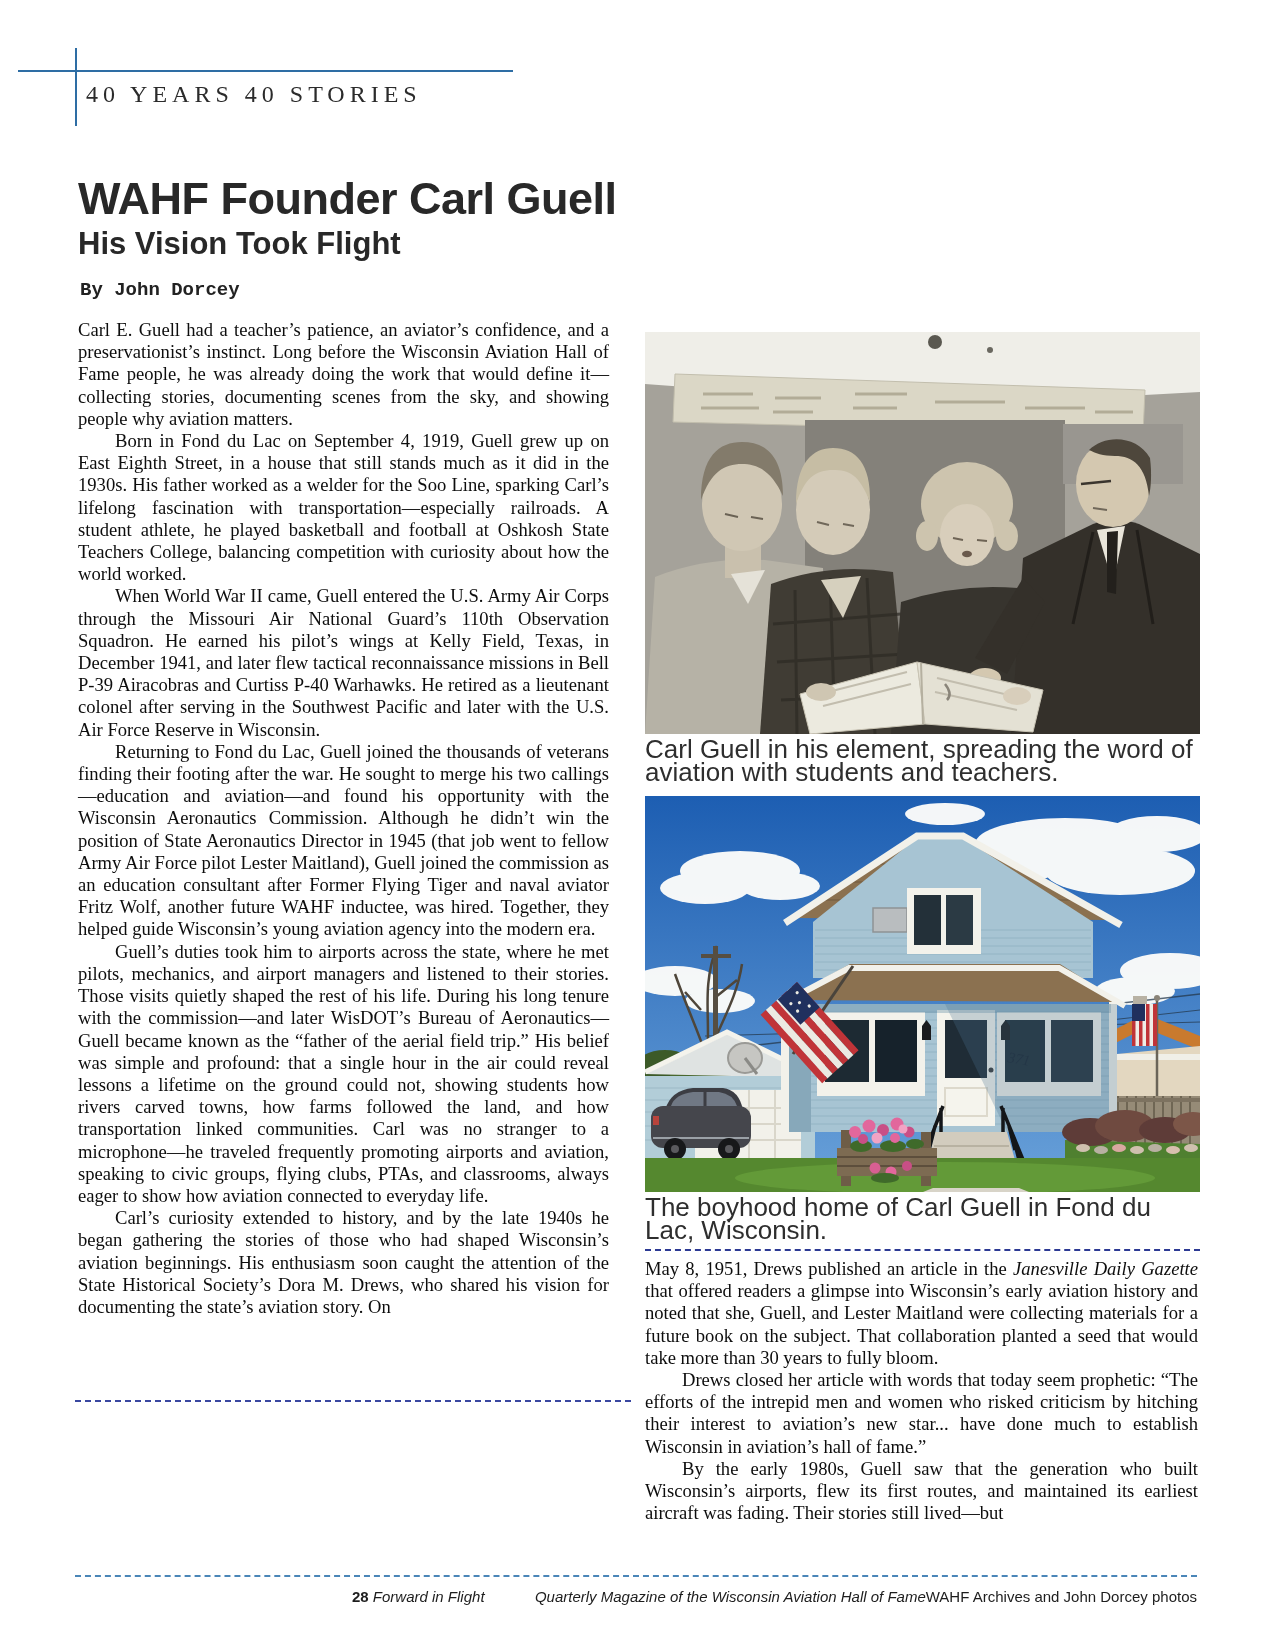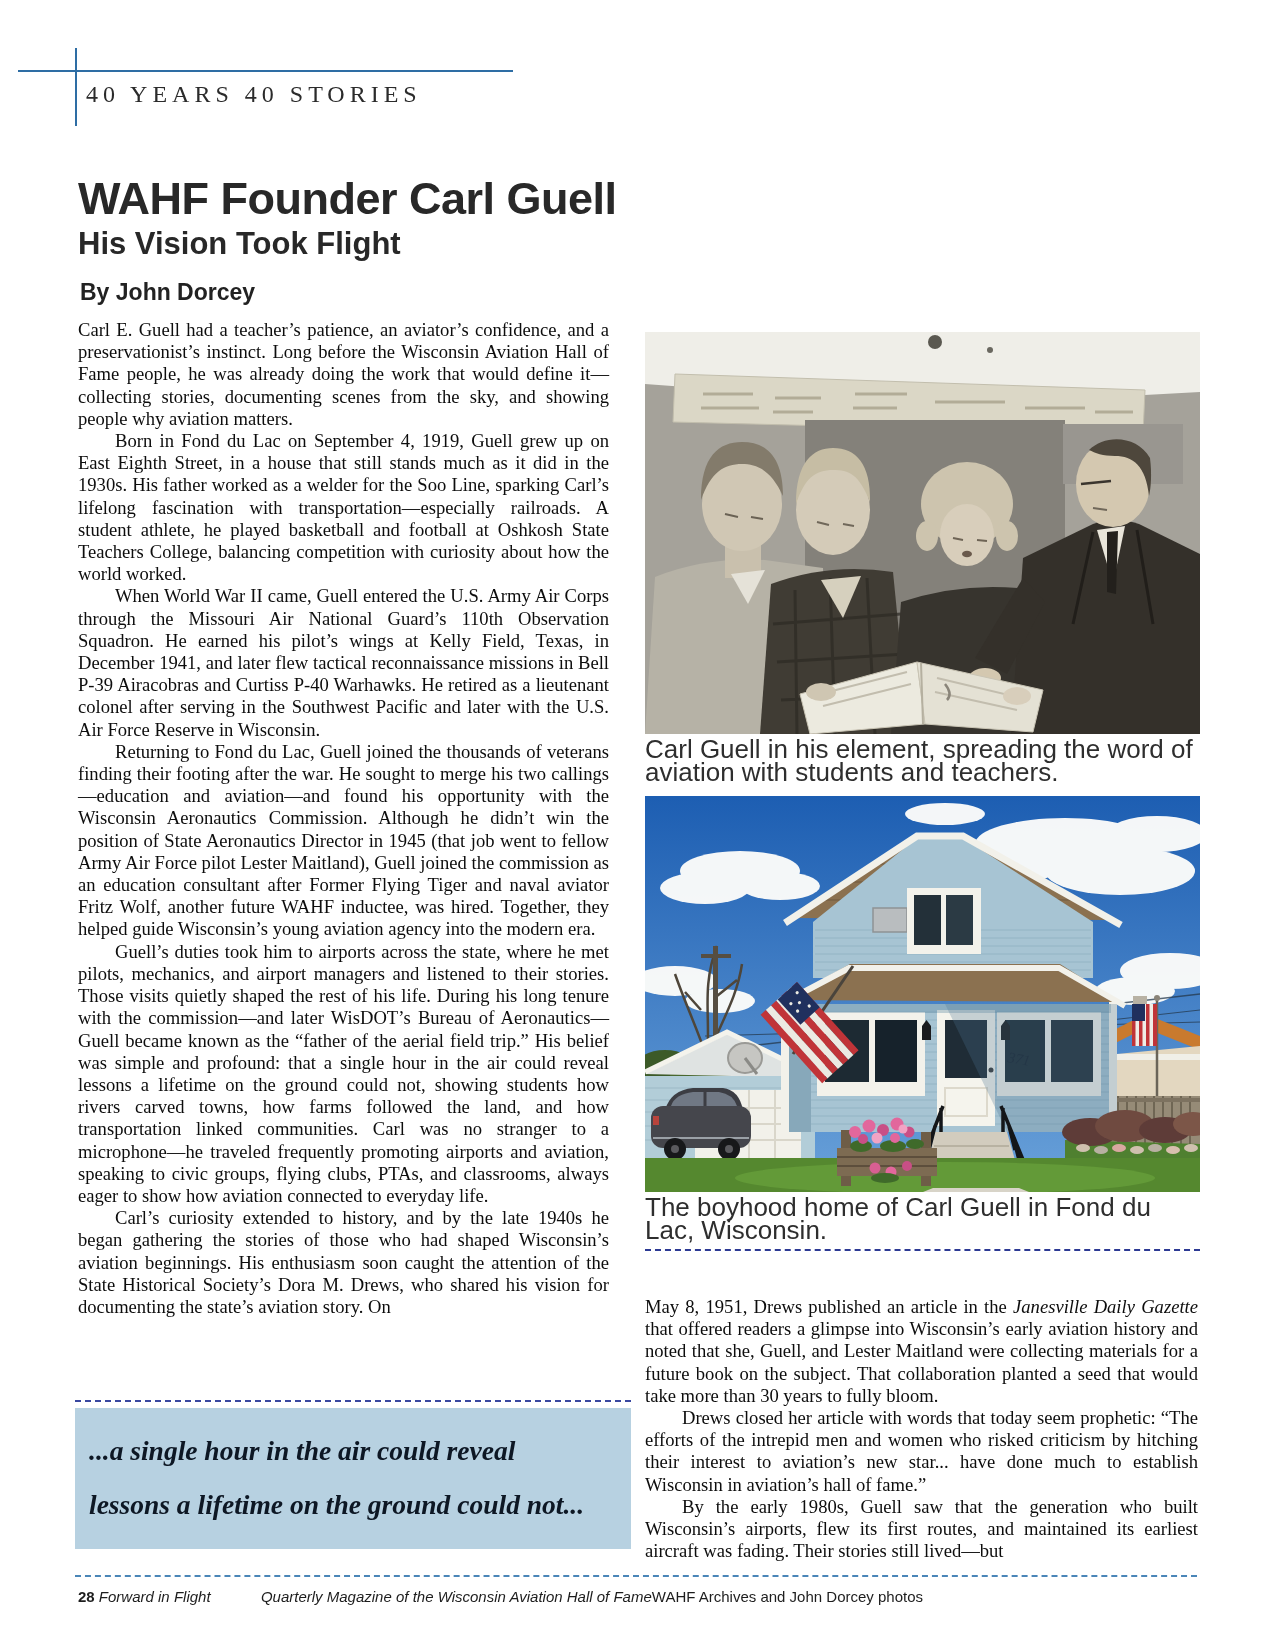--- a/index.html
+++ b/index.html
@@ -8,43 +8,43 @@
   .abs{position:absolute;margin-top:24px;}
   
   .rule-h{left:18px;top:46px;width:495px;height:2px;background:#2e6da4;}
   .rule-v{left:75px;top:24px;width:2px;height:78px;background:#2e6da4;}
   .eyebrow{left:86px;top:57px;font-size:24px;letter-spacing:5px;color:#2b2b2b;white-space:nowrap;}
   
   .headline{left:78px;top:149px;font-family:"Liberation Sans","DejaVu Sans",sans-serif;font-weight:bold;
             font-size:45px;letter-spacing:-.5px;color:#282828;white-space:nowrap;}
   .subhead{left:78px;top:202px;font-family:"Liberation Sans","DejaVu Sans",sans-serif;font-weight:bold;
            font-size:31px;color:#282828;white-space:nowrap;}
-  .byline{left:80px;top:255px;font-family:Liberation Sans, sans-serif;font-weight:bold;
-          font-size:23px;color:#222;}
+  .byline{left:80px;top:255px;font-family:Liberation Mono, monospace;font-weight:bold;
+          font-size:19px;color:#222;}
   
   .bodycol{font-size:18.6px;line-height:22.2px;text-align:justify;color:#0d0d0d;}
   .leftcol{left:78px;top:295px;width:531px;}
-  .rightcoltext{left:645px;top:1272px;width:553px;}
+  .rightcoltext{left:645px;top:1234px;width:553px;}
   .bodycol p{margin:0;text-indent:37px;}
   .bodycol p.noindent{text-indent:0;}
   
   .pq-rule{left:75px;top:1376px;width:556px;border-top:2px dashed #3947a0;height:0;}
   .pullquote{left:75px;top:1384px;width:556px;height:141px;background:#b7d1e1;box-sizing:border-box;
              padding:16px 10px 0 14px;}
   .pullquote .ql{font-family:"Liberation Serif","DejaVu Serif",serif;font-style:italic;font-weight:bold;
                  font-size:27.5px;line-height:54px;color:#0d1724;white-space:nowrap;}
   
   .photo1{left:645px;top:308px;width:555px;height:402px;}
   .photo2{left:645px;top:772px;width:555px;height:396px;}
   .caption{font-family:"Liberation Sans","DejaVu Sans",sans-serif;font-size:26px;line-height:23px;color:#2e2e2e;}
   .cap1{left:645px;top:714px;width:548px;}
   .cap2{left:645px;top:1172px;width:555px;padding-bottom:7px;border-bottom:2px dashed #2c3a94;box-sizing:border-box;}
   
   .foot-rule{left:75px;top:1551px;width:1122px;border-top:2px dashed #4a86b8;height:0;}
-  .footer{left:78px;top:1564px;width:1119px;display:flex;justify-content:flex-start;
+  .footer{left:78px;top:1564px;width:1119px;display:flex;justify-content:flex-end;
           font-family:"Liberation Sans","DejaVu Sans",sans-serif;font-size:15px;color:#1d1d1d;}
   .footer .num{font-weight:bold;}
   .footer .ital{font-style:italic;}
   .footer .gap{display:inline-block;width:42px;}
   svg{display:block;}
 </style>
 </head>
 <body>
 
 <div class="page">
@@ -60,24 +60,20 @@
   <div class="abs bodycol leftcol">
     <p class="noindent">Carl E. Guell had a teacher’s patience, an aviator’s confidence, and a preservationist’s instinct. Long before the Wisconsin Aviation Hall of Fame people, he was already doing the work that would define it—collecting stories, documenting scenes from the sky, and showing people why aviation matters.</p>
     <p>Born in Fond du Lac on September 4, 1919, Guell grew up on East Eighth Street, in a house that still stands much as it did in the 1930s. His father worked as a welder for the Soo Line, sparking Carl’s lifelong fascination with transportation—especially railroads. A student athlete, he played basketball and football at Oshkosh State Teachers College, balancing competition with curiosity about how the world worked.</p>
     <p>When World War II came, Guell entered the U.S. Army Air Corps through the Missouri Air National Guard’s 110th Observation Squadron. He earned his pilot’s wings at Kelly Field, Texas, in December 1941, and later flew tactical reconnaissance missions in Bell P-39 Airacobras and Curtiss P-40 Warhawks. He retired as a lieutenant colonel after serving in the Southwest Pacific and later with the U.S. Air Force Reserve in Wisconsin.</p>
     <p>Returning to Fond du Lac, Guell joined the thousands of veterans finding their footing after the war. He sought to merge his two callings—education and aviation—and found his opportunity with the Wisconsin Aeronautics Commission. Although he didn’t win the position of State Aeronautics Director in 1945 (that job went to fellow Army Air Force pilot Lester Maitland), Guell joined the commission as an education consultant after Former Flying Tiger and naval aviator Fritz Wolf, another future WAHF inductee, was hired. Together, they helped guide Wisconsin’s young aviation agency into the modern era.</p>
     <p>Guell’s duties took him to airports across the state, where he met pilots, mechanics, and airport managers and listened to their stories. Those visits quietly shaped the rest of his life. During his long tenure with the commission—and later WisDOT’s Bureau of Aeronautics—Guell became known as the “father of the aerial field trip.” His belief was simple and profound: that a single hour in the air could reveal lessons a lifetime on the ground could not, showing students how rivers carved towns, how farms followed the land, and how transportation linked communities. Carl was no stranger to a microphone—he traveled frequently promoting airports and aviation, speaking to civic groups, flying clubs, PTAs, and classrooms, always eager to show how aviation connected to everyday life.</p>
     <p>Carl’s curiosity extended to history, and by the late 1940s he began gathering the stories of those who had shaped Wisconsin’s aviation beginnings. His enthusiasm soon caught the attention of the State Historical Society’s Dora M. Drews, who shared his vision for documenting the state’s aviation story. On</p>
   </div>
 
   <div class="abs pq-rule"></div>
-  <div class="abs pullquote">
-    <div class="ql">...a single hour in the air could reveal</div>
-    <div class="ql">lessons a lifetime on the ground could not...</div>
-  </div>
 
   <div class="abs photo1">
     <svg viewBox="0 0 555 402" width="555" height="402">
       <rect width="555" height="402" fill="#a5a29a"></rect>
       <polygon points="0,0 555,0 555,60 300,74 0,52" fill="#efeee8"></polygon>
       <circle cx="290" cy="10" r="7" fill="#5a5850"></circle>
       <circle cx="345" cy="18" r="3" fill="#6a6860"></circle>
       <polygon points="30,42 500,58 498,102 28,90" fill="#dbd7c6" stroke="#c2bead" stroke-width="1"></polygon>
       <g stroke="#a8a28c" stroke-width="3" opacity="0.8">
         <path d="M58,62 h50 M56,76 h58 M130,66 h46 M128,80 h40 M210,62 h52 M208,76 h44 M290,70 h70 M380,76 h60 M450,80 h38"></path>

